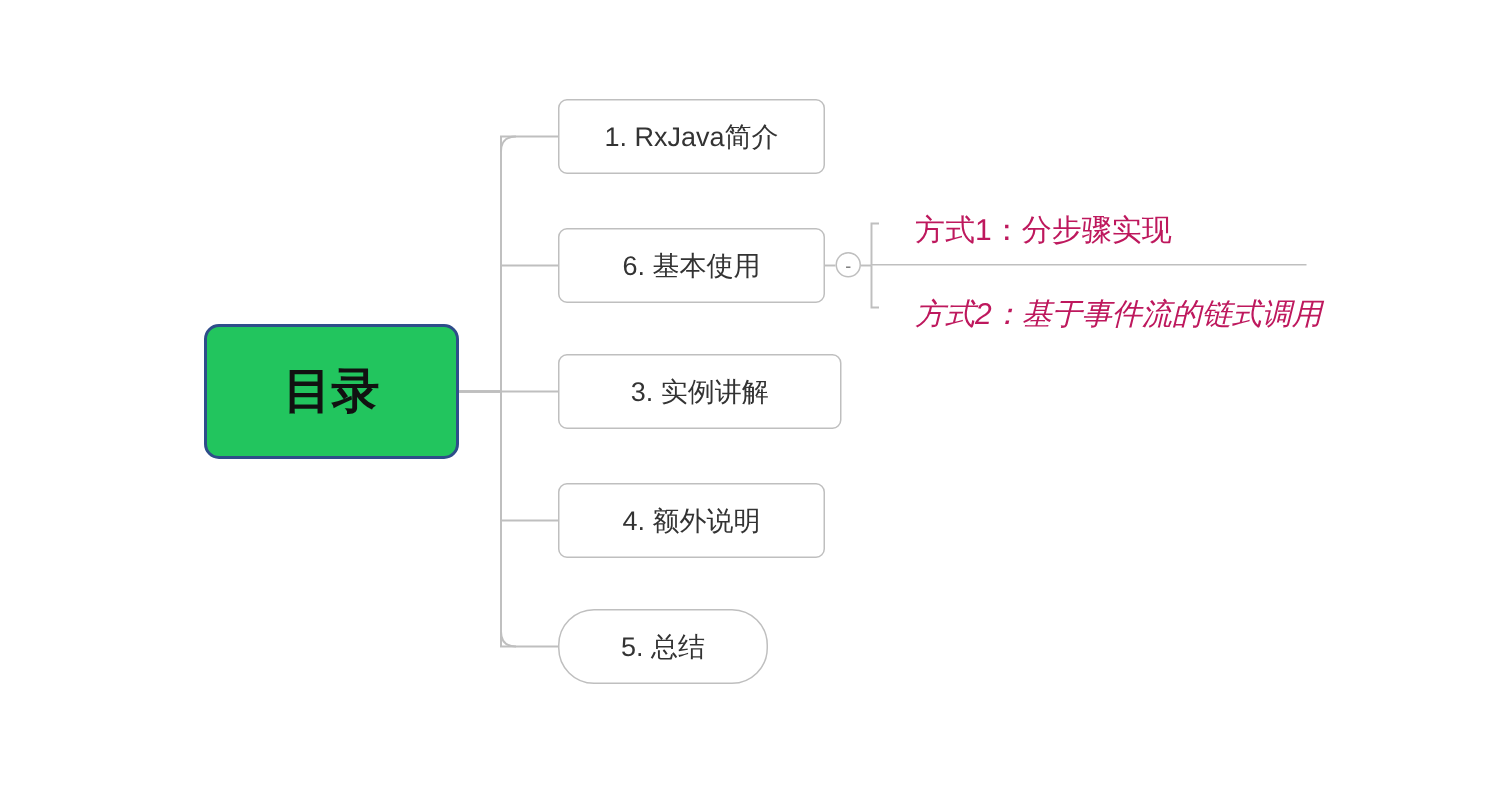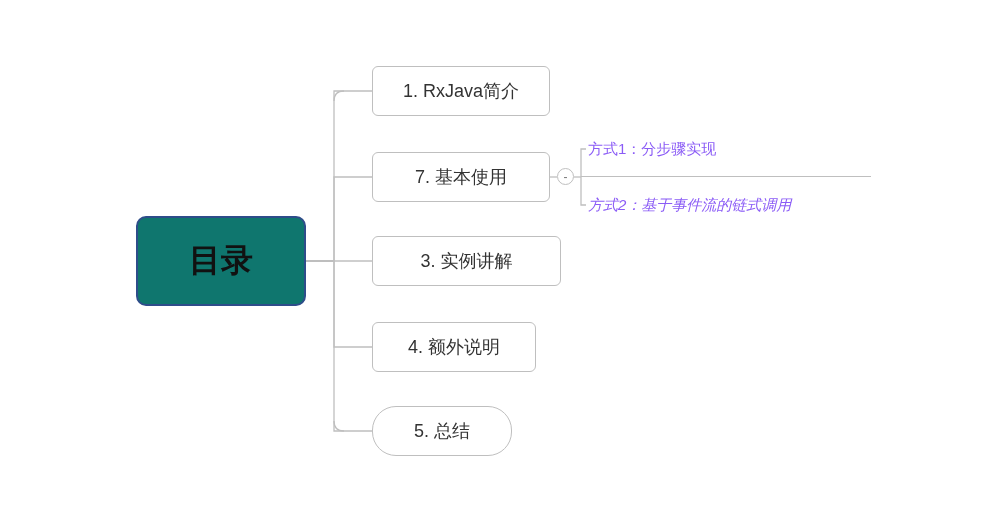--- a/index.html
+++ b/index.html
@@ -13,41 +13,42 @@
       position: absolute; inset: 0;
     }
     .root-node {
       position: absolute;
       left: 136px; top: 216px;
       width: 170px; height: 90px;
       border: 2px solid #2e4d8a;
       border-radius: 10px;
       display: flex; align-items: center; justify-content: center;
       font-size: 32px; font-weight: 700; color: #111;
-      background: #0f766e;
+      background: #22c55e;
     }
     .child-node {
       position: absolute;
       border: 1px solid #bfbfbf;
       border-radius: 6px;
       background: #fff;
       display: flex; align-items: center; justify-content: center;
       font-size: 18px; color: #333;
       padding: 0 0;
       height: 50px;
     }
     .c1 { left: 372px; top: 66px;  width: 178px; }
     .c2 { left: 372px; top: 152px; width: 178px; }
     .c3 { left: 372px; top: 236px; width: 189px; }
-    .c4 { left: 372px; top: 322px; width: 164px; }
+    .c4 { left: 372px; top: 322px; width: 178px; }
     .c5 { left: 372px; top: 406px; width: 140px; border-radius: 24px; }
     .sub-label {
       position: absolute;
-      font-size: 15px; color: #8b5cf6;
+      font-size: 20px; color: #be185d;
       white-space: nowrap;
+      margin-left: 22px;
     }
     .s1 { left: 588px; top: 140px; }
     .s2 { left: 588px; top: 196px; font-style: italic; }
     .divider {
       position: absolute;
       left: 581px; top: 176px;
       width: 290px; height: 0;
       border-top: 1px solid #bfbfbf;
     }
     .collapse-btn {
@@ -96,21 +97,21 @@
   </svg>
 
   <div class="root-node">
     <span>目录</span>
   </div>
 
   <div class="child-node c1">
     <span>1. RxJava简介</span>
   </div>
   <div class="child-node c2">
-    <span>7. 基本使用</span>
+    <span>6. 基本使用</span>
   </div>
   <div class="child-node c3">
     <span>3. 实例讲解</span>
   </div>
   <div class="child-node c4">
     <span>4. 额外说明</span>
   </div>
   <div class="child-node c5">
     <span>5. 总结</span>
   </div>

